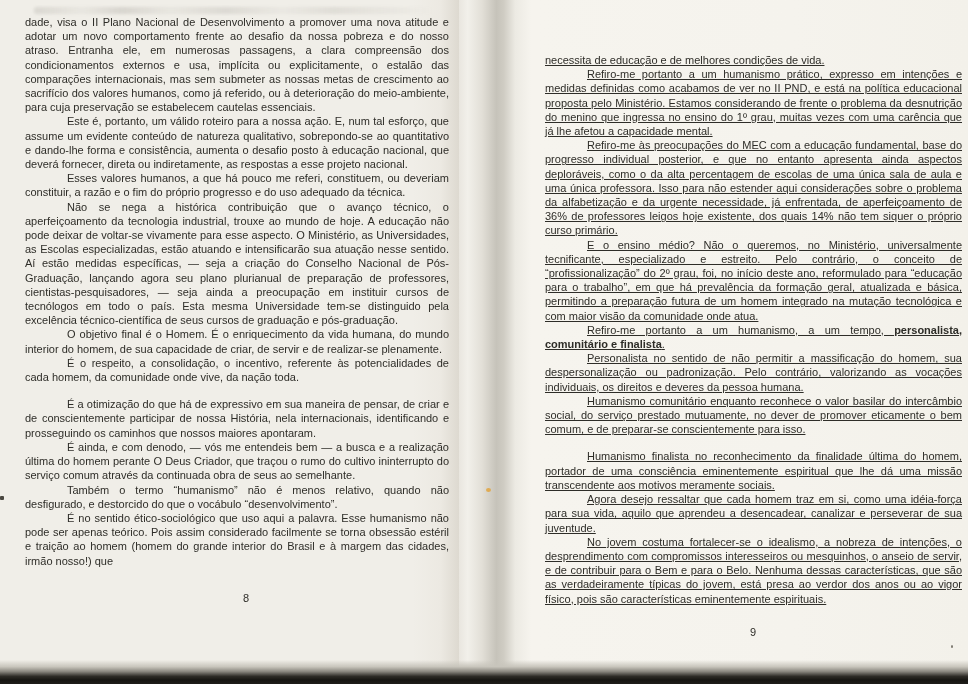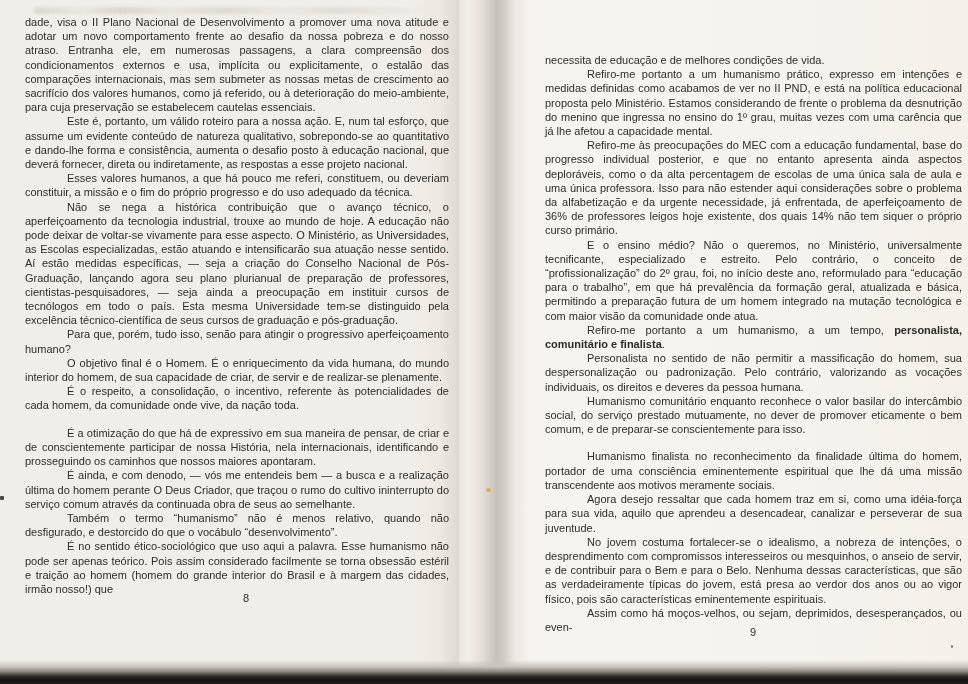--- a/index.html
+++ b/index.html
@@ -33,21 +33,21 @@
       rgba(110,105,95,.16) 0%,rgba(110,105,95,.05) 12%,rgba(110,105,95,.18) 22%,
       rgba(110,105,95,.06) 34%,rgba(110,105,95,.15) 48%,rgba(110,105,95,.04) 62%,
       rgba(110,105,95,.12) 75%,rgba(110,105,95,0) 100%);
     filter:blur(1.6px);border-radius:3px;
   }
   .text-block{
     position:absolute;color:#2e2d28;font-size:11px;line-height:14.2px;
     text-align:justify;
   }
   .text-block-left{left:25px;top:15px;width:424px;}
-  .text-block-right{left:545px;top:53px;width:417px;}
+  .text-block-right{left:545px;top:53px;width:417px;text-decoration:underline;}
   .para{margin:0;}
   .para.indent{text-indent:42px;}
   .para.gap{margin-top:13px;}
   .para b{font-weight:bold;}
   .pagenum{
     position:absolute;color:#2e2d28;font-size:11px;
   }
   .pagenum-left{left:243px;top:592px;}
   .pagenum-right{left:750px;top:626px;}
   .speck-orange{
@@ -70,43 +70,41 @@
 
 <div class="gutter"></div>
 
 <div class="page page-right"></div>
 
 <div class="ghost-line"></div>
 
 <div class="text-block text-block-left">
     <p class="para">dade, visa o II Plano Nacional de Desenvolvimento a promover uma nova atitude e adotar um novo comportamento frente ao desafio da nossa pobreza e do nosso atraso. Entranha ele, em numerosas passagens, a clara compreensão dos condicionamentos externos e usa, implícita ou explicitamente, o estalão das comparações internacionais, mas sem submeter as nossas metas de crescimento ao sacrifício dos valores humanos, como já referido, ou à deterioração do meio-ambiente, para cuja preservação se estabelecem cautelas essenciais.</p>
     <p class="para indent">Este é, portanto, um válido roteiro para a nossa ação. E, num tal esforço, que assume um evidente conteúdo de natureza qualitativo, sobrepondo-se ao quantitativo e dando-lhe forma e consistência, aumenta o desafio posto à educação nacional, que deverá fornecer, direta ou indiretamente, as respostas a esse projeto nacional.</p>
-    <p class="para indent">Esses valores humanos, a que há pouco me referi, constituem, ou deveriam constituir, a missão e o fim do próprio progresso e do uso adequado da técnica.</p>
+    <p class="para indent">Esses valores humanos, a que há pouco me referi, constituem, ou deveriam constituir, a razão e o fim do próprio progresso e do uso adequado da técnica.</p>
     <p class="para indent">Não se nega a histórica contribuição que o avanço técnico, o aperfeiçoamento da tecnologia industrial, trouxe ao mundo de hoje. A educação não pode deixar de voltar-se vivamente para esse aspecto. O Ministério, as Universidades, as Escolas especializadas, estão atuando e intensificarão sua atuação nesse sentido. Aí estão medidas específicas, — seja a criação do Conselho Nacional de Pós-Graduação, lançando agora seu plano plurianual de preparação de professores, cientistas-pesquisadores, — seja ainda a preocupação em instituir cursos de tecnólogos em todo o país. Esta mesma Universidade tem-se distinguido pela excelência técnico-científica de seus cursos de graduação e pós-graduação.</p>
-    <p class="para indent">Para que, porém, tudo isso, senão para atingir o progressivo aperfeiçoamento humano?</p>
     <p class="para indent">O objetivo final é o Homem. É o enriquecimento da vida humana, do mundo interior do homem, de sua capacidade de criar, de servir e de realizar-se plenamente.</p>
     <p class="para indent">É o respeito, a consolidação, o incentivo, referente às potencialidades de cada homem, da comunidade onde vive, da nação toda.</p>
     <p class="para indent gap">É a otimização do que há de expressivo em sua maneira de pensar, de criar e de conscientemente participar de nossa História, nela internacionais, identificando e prosseguindo os caminhos que nossos maiores apontaram.</p>
     <p class="para indent">É ainda, e com denodo, — vós me entendeis bem — a busca e a realização última do homem perante O Deus Criador, que traçou o rumo do cultivo ininterrupto do serviço comum através da continuada obra de seus ao semelhante.</p>
     <p class="para indent">Também o termo “humanismo” não é menos relativo, quando não desfigurado, e destorcido do que o vocábulo “desenvolvimento”.</p>
     <p class="para indent">É no sentido ético-sociológico que uso aqui a palavra. Esse humanismo não pode ser apenas teórico. Pois assim considerado facilmente se torna obsessão estéril e traição ao homem (homem do grande interior do Brasil e à margem das cidades, irmão nosso!) que</p>
   </div>
 
 <div class="text-block text-block-right">
     <p class="para">necessita de educação e de melhores condições de vida.</p>
     <p class="para indent">Refiro-me portanto a um humanismo prático, expresso em intenções e medidas definidas como acabamos de ver no II PND, e está na política educacional proposta pelo Ministério. Estamos considerando de frente o problema da desnutrição do menino que ingressa no ensino do 1º grau, muitas vezes com uma carência que já lhe afetou a capacidade mental.</p>
     <p class="para indent">Refiro-me às preocupações do MEC com a educação fundamental, base do progresso individual posterior, e que no entanto apresenta ainda aspectos deploráveis, como o da alta percentagem de escolas de uma única sala de aula e uma única professora. Isso para não estender aqui considerações sobre o problema da alfabetização e da urgente necessidade, já enfrentada, de aperfeiçoamento de 36% de professores leigos hoje existente, dos quais 14% não tem siquer o próprio curso primário.</p>
     <p class="para indent">E o ensino médio? Não o queremos, no Ministério, universalmente tecnificante, especializado e estreito. Pelo contrário, o conceito de “profissionalização” do 2º grau, foi, no início deste ano, reformulado para “educação para o trabalho”, em que há prevalência da formação geral, atualizada e básica, permitindo a preparação futura de um homem integrado na mutação tecnológica e com maior visão da comunidade onde atua.</p>
     <p class="para indent">Refiro-me portanto a um humanismo, a um tempo, <b>personalista, comunitário e finalista</b>.</p>
     <p class="para indent">Personalista no sentido de não permitir a massificação do homem, sua despersonalização ou padronização. Pelo contrário, valorizando as vocações individuais, os direitos e deveres da pessoa humana.</p>
     <p class="para indent">Humanismo comunitário enquanto reconhece o valor basilar do intercâmbio social, do serviço prestado mutuamente, no dever de promover eticamente o bem comum, e de preparar-se conscientemente para isso.</p>
     <p class="para indent gap">Humanismo finalista no reconhecimento da finalidade última do homem, portador de uma consciência eminentemente espiritual que lhe dá uma missão transcendente aos motivos meramente sociais.</p>
     <p class="para indent">Agora desejo ressaltar que cada homem traz em si, como uma idéia-força para sua vida, aquilo que aprendeu a desencadear, canalizar e perseverar de sua juventude.</p>
     <p class="para indent">No jovem costuma fortalecer-se o idealismo, a nobreza de intenções, o desprendimento com compromissos interesseiros ou mesquinhos, o anseio de servir, e de contribuir para o Bem e para o Belo. Nenhuma dessas características, que são as verdadeiramente típicas do jovem, está presa ao verdor dos anos ou ao vigor físico, pois são características eminentemente espirituais.</p>
-    <p class="para indent">Assim como há moços-velhos, ou sejam, deprimidos, desesperançados, ou even-</p>
   </div>
 
 <div class="pagenum pagenum-left">8</div>
 <div class="pagenum pagenum-right">9</div>
 
 <div class="speck-dark"></div>
 <div class="speck-orange"></div>
 <div class="speck-dot"></div>
 
 <div class="bottom-edge"></div>

